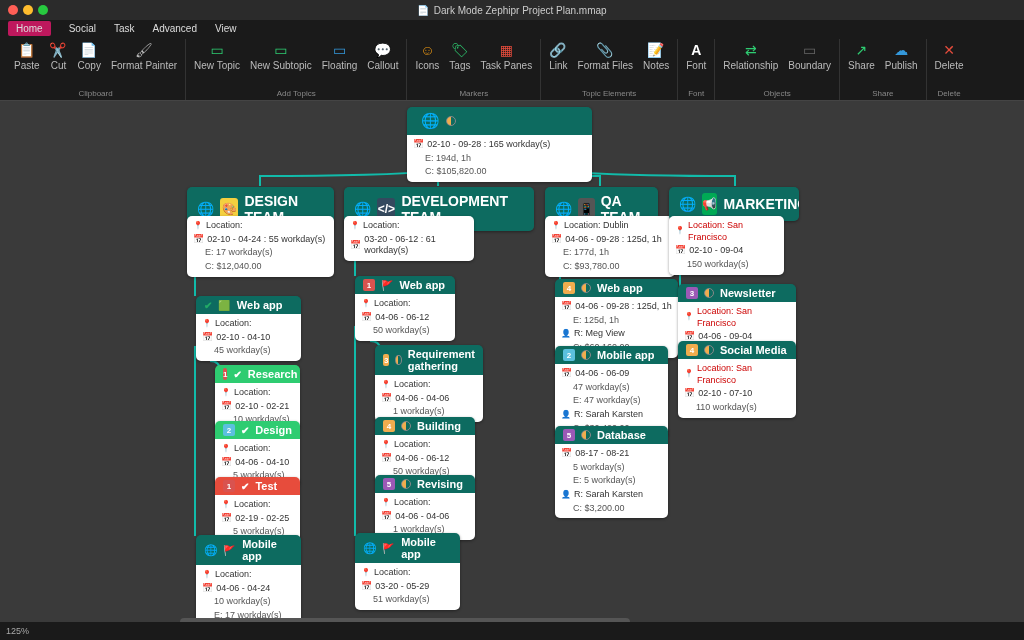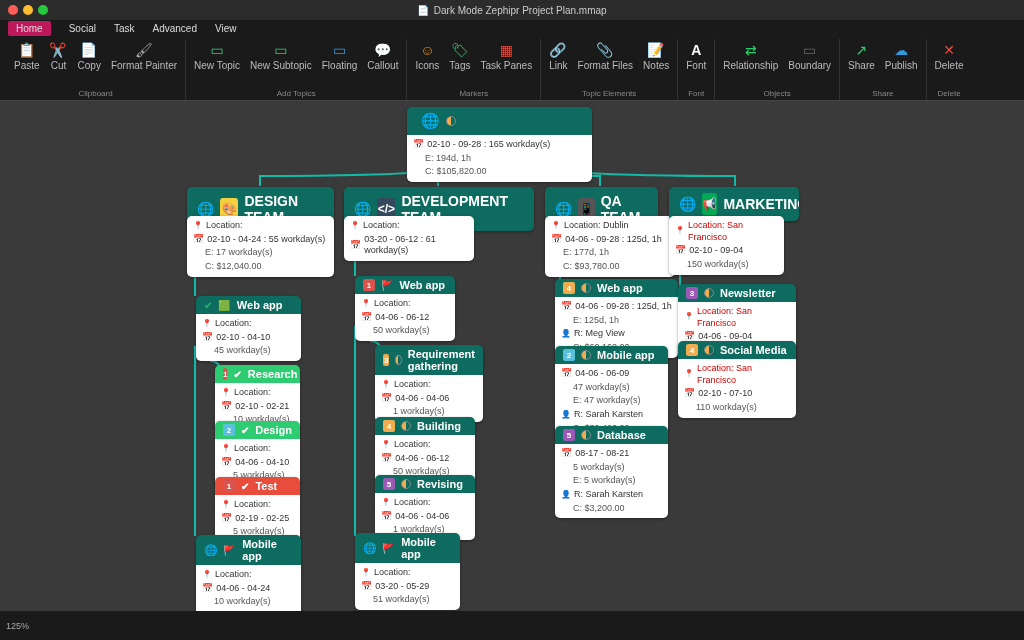--- a/index.html
+++ b/index.html
@@ -28,21 +28,21 @@
 .node.team .node-header{font-size:14px;padding:6px 10px;background:#0d6b60}
 .node.task .node-header{font-size:11px;padding:3px 8px;background:#0d6b60}
 .node-body{background:#fff;font-size:9px;color:#333;padding:3px 6px}
 .node-body .line{display:flex;align-items:center;gap:3px;padding:1px 0;line-height:1.3}
 .node-body .sub{padding-left:12px;color:#555}
 .badge{display:inline-flex;width:12px;height:12px;border-radius:2px;font-size:8px;align-items:center;justify-content:center;color:#fff;font-weight:bold}
 .badge.b1{background:#d9534f}.badge.b2{background:#5bc0de}.badge.b3{background:#f0ad4e}.badge.b4{background:#f0ad4e}.badge.b5{background:#9b59b6}
 .calico{color:#888;font-size:9px}
 .flag{font-size:10px}
 .teal-globe{color:#7dd}
-.statusbar{position:absolute;bottom:0;left:0;right:0;height:29px;background:#1a1a1a;font-size:9px;color:#aaa;padding:0 6px;display:flex;align-items:center}
+.statusbar{position:absolute;bottom:0;left:0;right:0;height:18px;background:#1a1a1a;font-size:9px;color:#aaa;padding:0 6px;display:flex;align-items:center}
 .scrollbar-h{position:absolute;bottom:14px;left:180px;width:450px;height:8px;background:#555;border-radius:4px}
 .hicon{width:22px;height:22px;display:flex;align-items:center;justify-content:center;background:#2a6;border-radius:3px;font-size:12px}
 .hicon.design{background:#f4d03f}
 .hicon.dev{background:#34495e;color:#fff}
 .hicon.qa{background:#555}
 .hicon.mkt{background:#0a5}
 .check{color:#2a6;font-size:10px}
 .prog{width:10px;height:10px;border-radius:50%;border:1px solid #888;display:inline-block;background:linear-gradient(90deg,#f0ad4e 50%,transparent 50%)}
 .loc-icon{color:#888;font-size:8px}
 </style>

